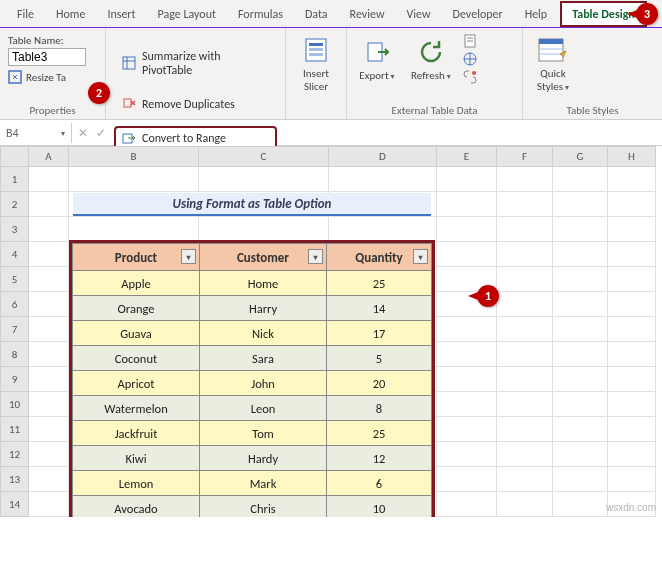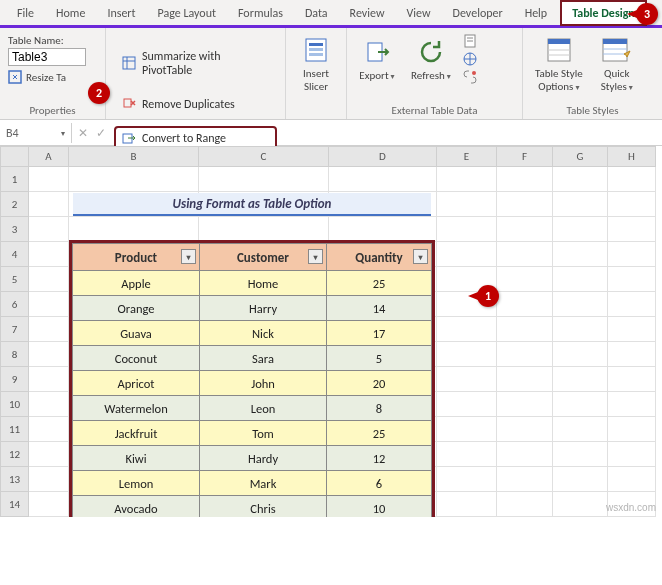--- a/index.html
+++ b/index.html
@@ -1,19 +1,19 @@
 <!DOCTYPE html>
 <html><head>
 <meta charset="utf-8">
 <style>
   * { box-sizing: border-box; margin: 0; padding: 0; }
   body { font-family: "Segoe UI", Calibri, Arial, sans-serif; font-size: 12px; color: #333; width: 662px; background: #fff; }
 
   
-  .tabs { display: flex; align-items: center; background: #f3f2f1; border-bottom: 3px solid #6d28d9; height: 28px; padding-left: 6px; }
+  .tabs { display: flex; align-items: center; background: #f3f2f1; border-bottom: 1px solid #6d28d9; height: 28px; padding-left: 6px; }
   .tab { padding: 5px 11px; color: #555; cursor: pointer; font-size: 12px; }
   .tab.special { outline: 2.5px solid #7b1821; outline-offset: -2px; background: #fff; border: 1px solid #106435; color: #106435; font-weight: 600; margin-left: 2px;}
 
   
   .ribbon { display: flex; background: #f3f2f1; border-bottom: 1px solid #cfcfcf; height: 92px; position: relative; }
   .group { border-right: 1px solid #d8d8d8; display: flex; flex-direction: column; justify-content: space-between; padding: 2px 4px 0; position: relative; }
   .group-label { text-align: center; font-size: 11px; color: #666; padding: 2px 0 2px; }
 
   .props-top { padding: 2px 4px; }
   .props-top label { font-size:11px; color:#444; display:block; margin: 2px 0 1px; }
@@ -191,31 +191,20 @@
           </span>
       </div>
     </div>
     <div class="group-label">External Table Data</div>
   </div>
 
   <div class="group" style="border-right:none; flex:1">
     <div style="display:flex;">
       <div class="big-btn">
         <span class="icon-large">
-            <svg width="28" height="28">
-              <rect x="3" y="3" width="22" height="22" fill="#fff" stroke="#888"></rect>
-              <rect x="3" y="3" width="22" height="5" fill="#4472c4"></rect>
-              <line x1="3" y1="14" x2="25" y2="14" stroke="#ccc"></line>
-              <line x1="3" y1="19" x2="25" y2="19" stroke="#ccc"></line>
-            </svg>
-          </span>
-        <div class="label"><span>Table Style</span><br><span>Options</span><span class="arrow">▾</span></div>
-      </div>
-      <div class="big-btn">
-        <span class="icon-large">
             <svg width="30" height="28">
               <rect x="1" y="3" width="24" height="22" fill="#fff" stroke="#888"></rect>
               <rect x="1" y="3" width="24" height="5" fill="#4472c4"></rect>
               <line x1="1" y1="13" x2="25" y2="13" stroke="#a5c0e6"></line>
               <line x1="1" y1="18" x2="25" y2="18" stroke="#a5c0e6"></line>
               <path d="M22 18l6-3-3 6-1-2z" fill="#e8b64a" stroke="#b88820"></path>
             </svg>
           </span>
         <div class="label"><span>Quick</span><br><span>Styles</span><span class="arrow">▾</span></div>
       </div>

